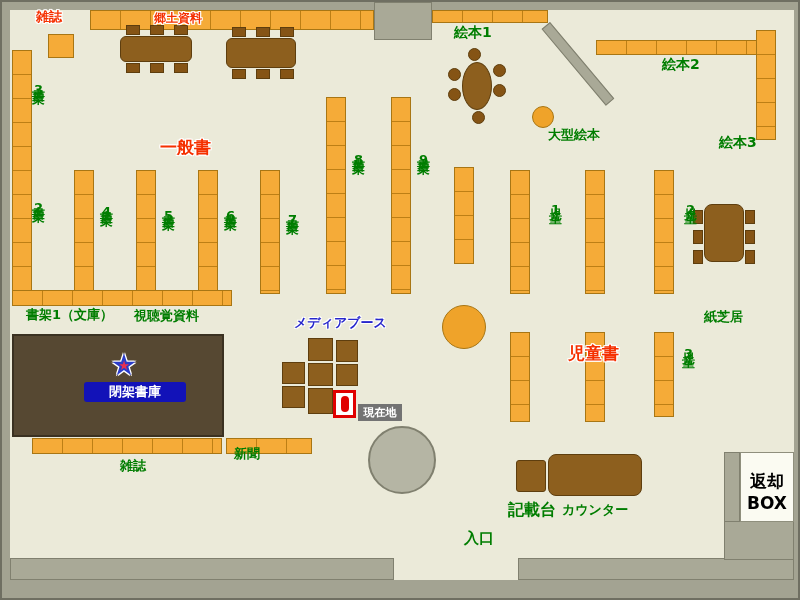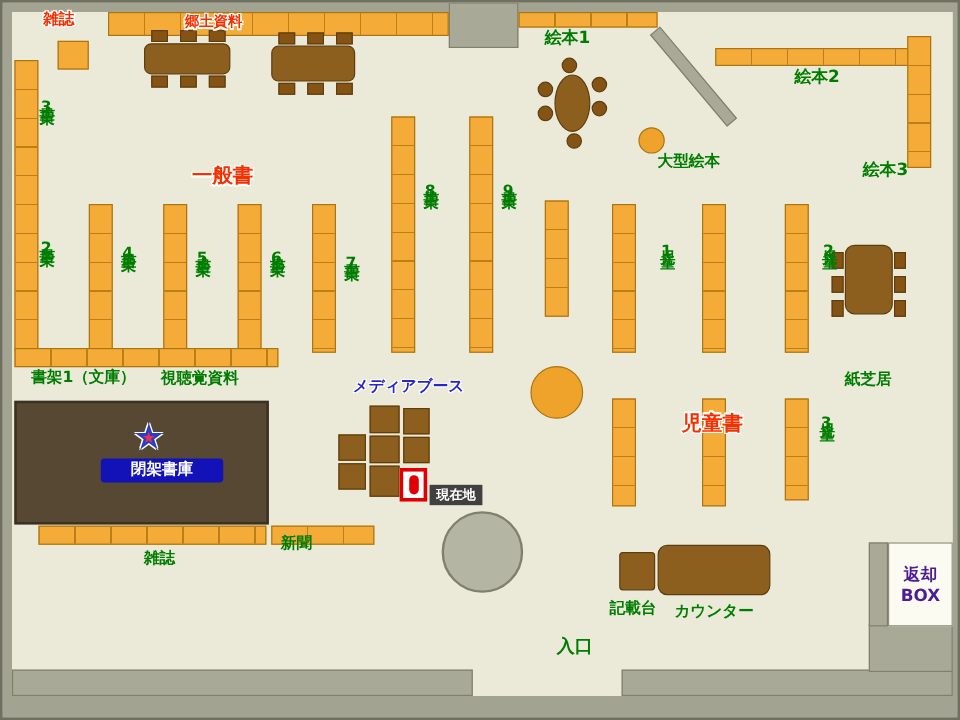--- a/index.html
+++ b/index.html
@@ -37,23 +37,23 @@
   .star{position:absolute;width:36px;height:34px;text-align:center;line-height:34px;}
   .star .sb{font-size:30px;color:#2a3cc8;
             text-shadow:-1px -1px 0 #fff,1px -1px 0 #fff,-1px 1px 0 #fff,1px 1px 0 #fff;}
   .star .ss{position:absolute;left:50%;top:52%;transform:translate(-50%,-50%);
             font-size:13px;color:#e83050;}
   
   .cell{position:absolute;background:#8d5f1e;border:1px solid #5e3e0e;box-sizing:border-box;}
   .current{position:absolute;background:#fff;border:3px solid #e00000;box-sizing:border-box;}
   .current::after{content:"";position:absolute;left:50%;top:50%;transform:translate(-50%,-50%);
                   width:8px;height:16px;background:#e00000;border-radius:4px;}
-  .tag{position:absolute;background:#404040;color:#fff;font-size:11px;font-weight:bold;
+  .tag{position:absolute;background:#737373;color:#fff;font-size:11px;font-weight:bold;
        text-align:center;line-height:17px;}
-  .wrapbox{position:absolute;color:#4c1d95;font-size:14px;font-weight:bold;text-align:center;line-height:1.3;}
+  .wrapbox{position:absolute;color:#000000;font-size:17px;font-weight:bold;text-align:center;line-height:1.3;}
 </style>
 </head>
 <body>
 
 <div class="map">
   <div class="floor"></div>
 
   <div class="wl" style="left:372px;top:0;width:58px;height:38px;"></div>
   <div class="wl" style="left:548px;top:20px;width:100px;height:11px;transform:rotate(50deg);transform-origin:0 0;"></div>
   <div class="wl" style="left:8px;top:556px;width:384px;height:22px;"></div>
@@ -158,20 +158,20 @@
   <div class="lbl g v" style="left:680px;top:196px;">児童2</div>
   <div class="lbl g v" style="left:678px;top:340px;">児童3</div>
   <div class="lbl g" style="left:546px;top:126px;">大型絵本</div>
   <div class="lbl r big" style="left:566px;top:300px;margin-top:42px;">児童書</div>
   <div class="lbl g" style="left:702px;top:308px;">紙芝居</div>
   <div class="lbl g" style="left:24px;top:306px;">書架1（文庫）</div>
   <div class="lbl g" style="left:132px;top:307px;">視聴覚資料</div>
   <div class="lbl b" style="left:292px;top:314px;">メディアブース</div>
   <div class="lbl g" style="left:118px;top:457px;">雑誌</div>
   <div class="lbl g" style="left:232px;top:445px;">新聞</div>
-  <div class="lbl g" style="left:506px;top:499px;font-size:13px;">記載台</div>
+  <div class="lbl g" style="left:506px;top:499px;font-size:16px;">記載台</div>
   <div class="lbl g" style="left:560px;top:501px;">カウンター</div>
   <div class="lbl g big" style="left:462px;top:528px;font-size:15px;">入口</div>
   <div class="wrapbox" style="left:740px;top:468px;width:50px;">
     <span>返却</span><br>
     <span>BOX</span>
   </div>
 </div>
 
 </body></html>

